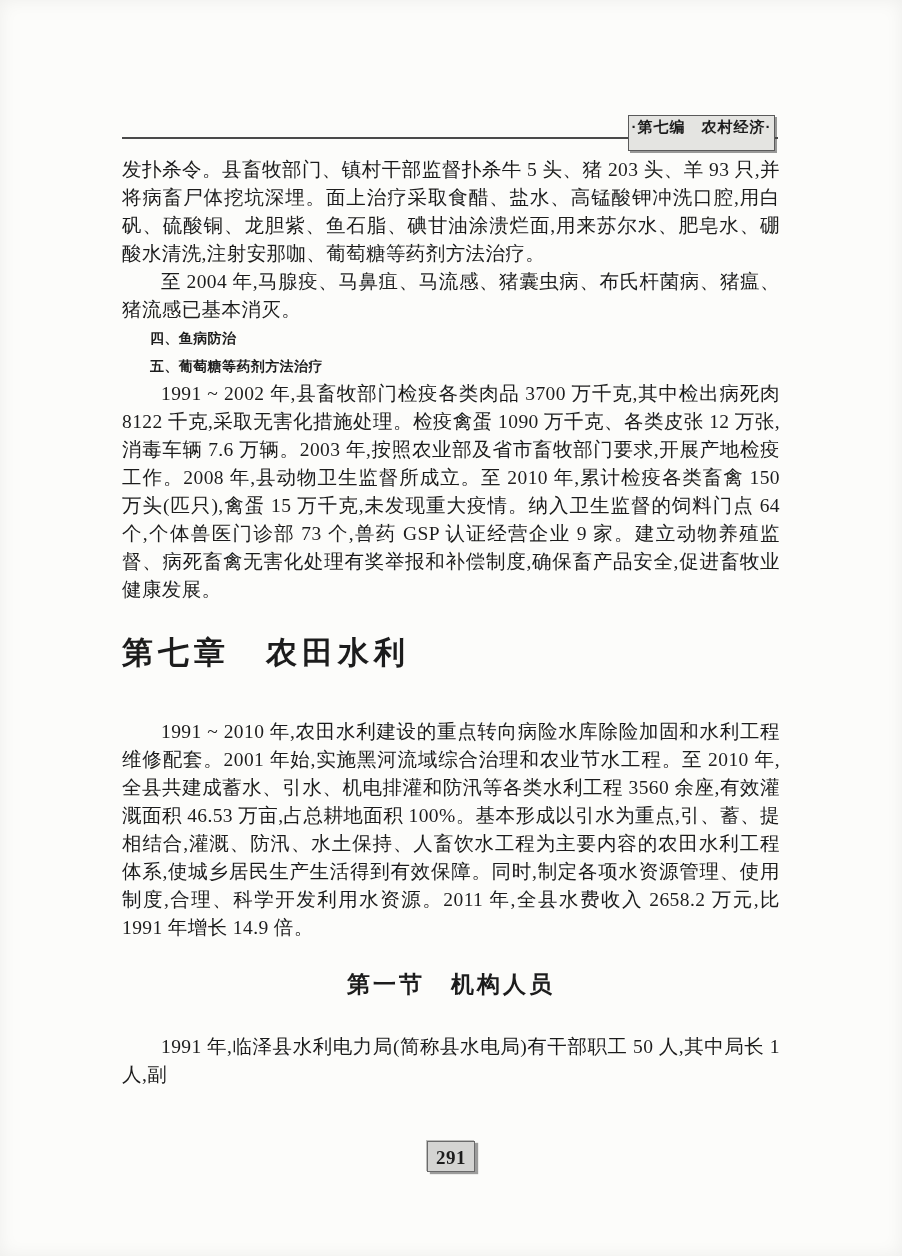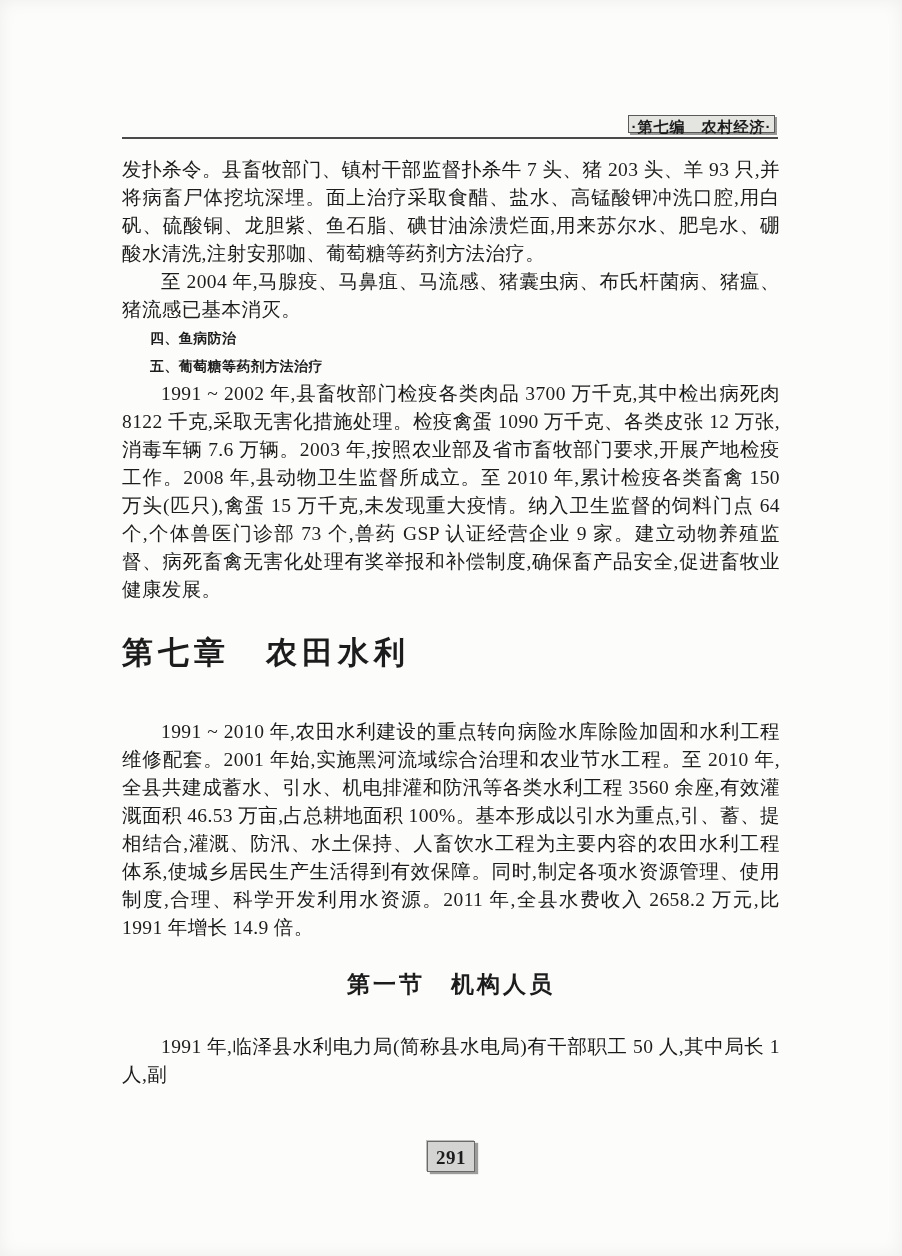--- a/index.html
+++ b/index.html
@@ -25,21 +25,21 @@
     top: 137px;
     width: 656px;
     height: 2px;
     background: #4a4a4a;
   }
   .header-box {
     position: absolute;
     left: 628px;
     top: 115px;
     width: 147px;
-    height: 18px;
+    height: 36px;
     box-sizing: border-box;
     background: #e4e4e1;
     border: 1px solid #5a5a5a;
     box-shadow: 2px 2px 0 rgba(70,70,70,0.55);
     text-align: center;
     line-height: 21px;
     font-size: 15px;
     font-weight: 700;
     font-family: "Liberation Sans", sans-serif;
     letter-spacing: 1px;
@@ -102,21 +102,21 @@
 <body>
 
 <div class="page">
 
   <div class="header-rule"></div>
   <div class="header-box">
     <span>·第七编　农村经济·</span>
   </div>
 
   <div class="main-text">
-    <p>发扑杀令。县畜牧部门、镇村干部监督扑杀牛 7 头、猪 203 头、羊 93 只,并将病畜尸体挖坑深埋。面上治疗采取食醋、盐水、高锰酸钾冲洗口腔,用白矾、硫酸铜、龙胆紫、鱼石脂、碘甘油涂溃烂面,用来苏尔水、肥皂水、硼酸水清洗,注射安那咖、葡萄糖等药剂方法治疗。</p>
+    <p>发扑杀令。县畜牧部门、镇村干部监督扑杀牛 5 头、猪 203 头、羊 93 只,并将病畜尸体挖坑深埋。面上治疗采取食醋、盐水、高锰酸钾冲洗口腔,用白矾、硫酸铜、龙胆紫、鱼石脂、碘甘油涂溃烂面,用来苏尔水、肥皂水、硼酸水清洗,注射安那咖、葡萄糖等药剂方法治疗。</p>
     <p class="indent">至 2004 年,马腺疫、马鼻疽、马流感、猪囊虫病、布氏杆菌病、猪瘟、猪流感已基本消灭。</p>
     <p class="subhead">四、鱼病防治</p>
     <p class="subhead">五、葡萄糖等药剂方法治疗</p>
     <p class="indent">1991 ~ 2002 年,县畜牧部门检疫各类肉品 3700 万千克,其中检出病死肉 8122 千克,采取无害化措施处理。检疫禽蛋 1090 万千克、各类皮张 12 万张,消毒车辆 7.6 万辆。2003 年,按照农业部及省市畜牧部门要求,开展产地检疫工作。2008 年,县动物卫生监督所成立。至 2010 年,累计检疫各类畜禽 150 万头(匹只),禽蛋 15 万千克,未发现重大疫情。纳入卫生监督的饲料门点 64 个,个体兽医门诊部 73 个,兽药 GSP 认证经营企业 9 家。建立动物养殖监督、病死畜禽无害化处理有奖举报和补偿制度,确保畜产品安全,促进畜牧业健康发展。</p>
 
     <h1 class="chapter-title">第七章　农田水利</h1>
 
     <p class="indent">1991 ~ 2010 年,农田水利建设的重点转向病险水库除险加固和水利工程维修配套。2001 年始,实施黑河流域综合治理和农业节水工程。至 2010 年,全县共建成蓄水、引水、机电排灌和防汛等各类水利工程 3560 余座,有效灌溉面积 46.53 万亩,占总耕地面积 100%。基本形成以引水为重点,引、蓄、提相结合,灌溉、防汛、水土保持、人畜饮水工程为主要内容的农田水利工程体系,使城乡居民生产生活得到有效保障。同时,制定各项水资源管理、使用制度,合理、科学开发利用水资源。2011 年,全县水费收入 2658.2 万元,比 1991 年增长 14.9 倍。</p>
 
     <h2 class="section-title">第一节　机构人员</h2>

